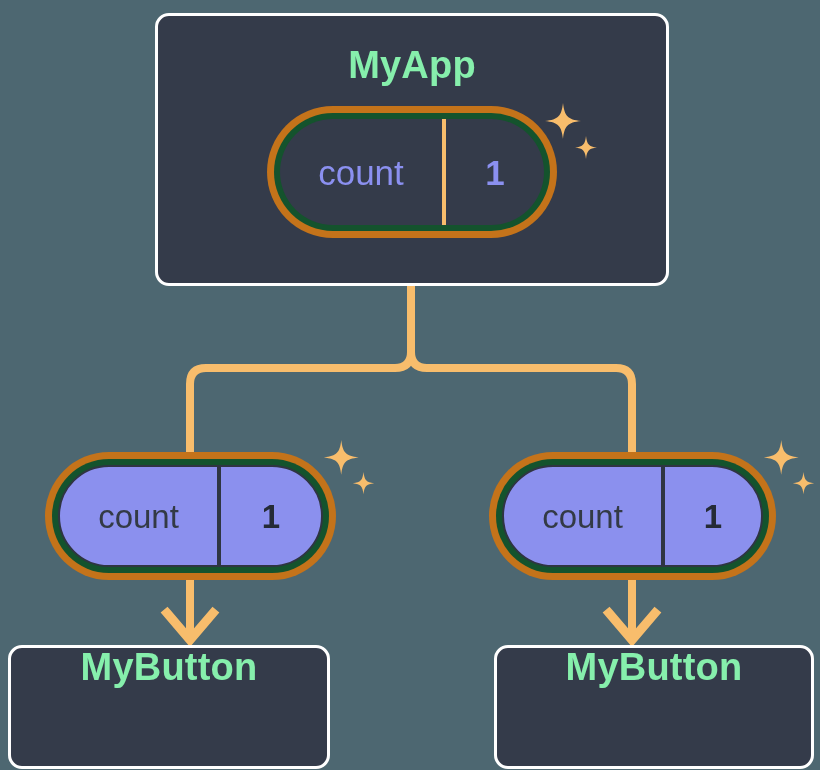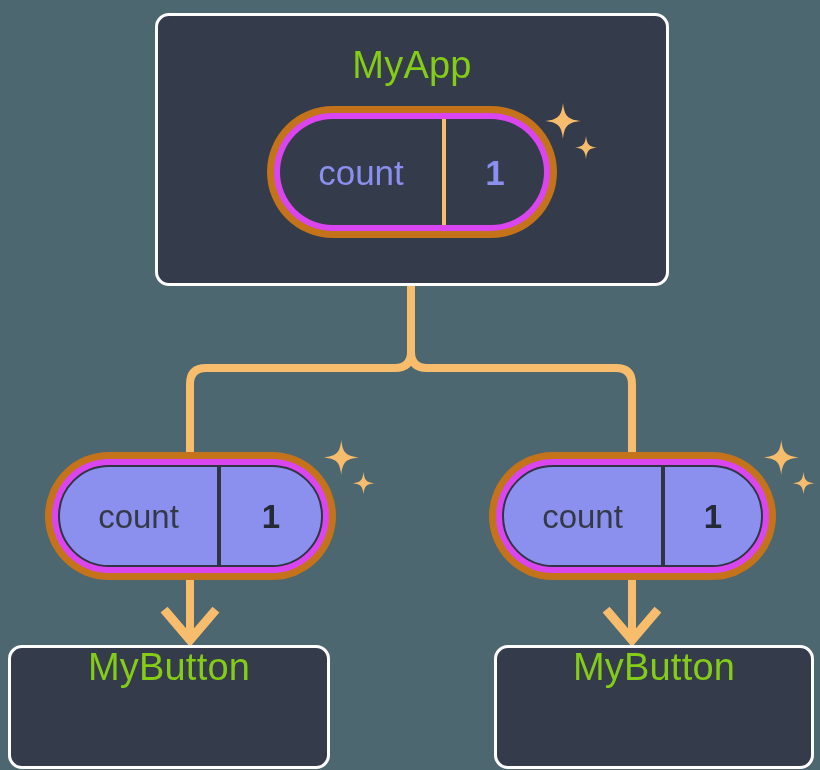--- a/index.html
+++ b/index.html
@@ -37,23 +37,23 @@
     border: 3px solid #ffffff;
     border-radius: 13px;
     display: flex;
     align-items: flex-start;
     justify-content: center;
   }
   .card.leaf {
     align-items: flex-start;
   }
   .card-title {
-    color: #84cc16;
+    color: #86efac;
     font-size: 38px;
-    font-weight: 400;
+    font-weight: 700;
     letter-spacing: 0.2px;
     line-height: 1;
     white-space: nowrap;
   }
   #card-myapp {
     left: 155px;
     top: 13px;
     width: 514px;
     height: 273px;
     border-radius: 14px;
@@ -83,21 +83,21 @@
     border-radius: 999px;
     background: #c4731a;          
     padding: 7px;
     display: block;
   }
   .pill-mid {
     box-sizing: border-box;
     width: 100%;
     height: 100%;
     border-radius: 999px;
-    background: #d946ef;          
+    background: #14532d;          
     padding: 6px;
   }
   .pill-inner {
     box-sizing: border-box;
     width: 100%;
     height: 100%;
     border-radius: 999px;
     display: flex;
     align-items: stretch;
     overflow: hidden;

